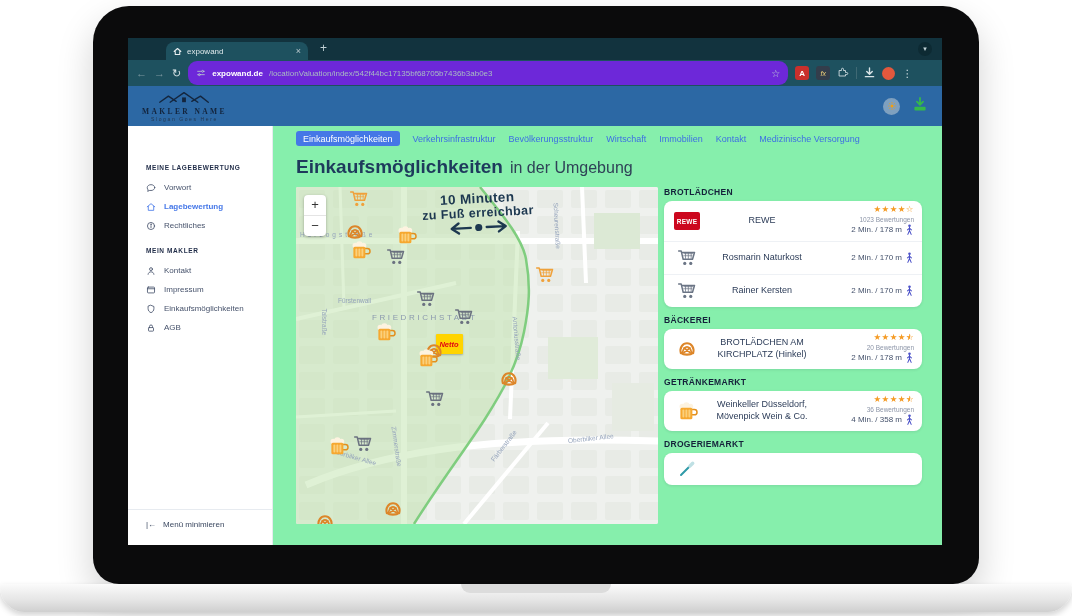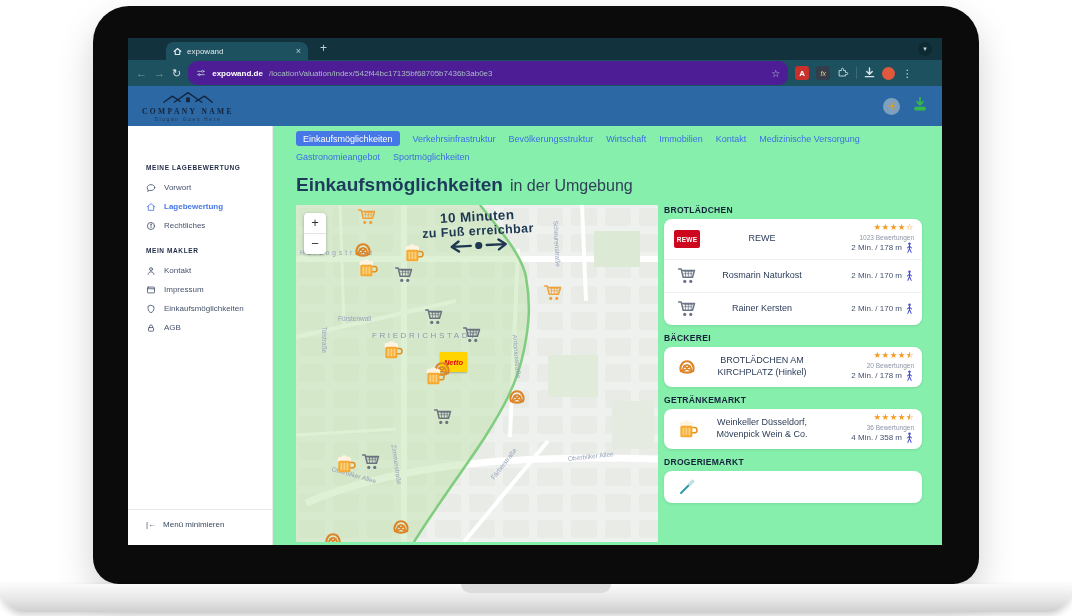--- a/index.html
+++ b/index.html
@@ -19,21 +19,21 @@
   .btab{position:absolute;left:38px;top:4px;width:142px;height:18px;background:#1e515f;
         border-radius:8px 8px 0 0;display:flex;align-items:center;gap:5px;padding:0 7px;box-sizing:border-box;}
   .btab .ttl{flex:1;font-size:8px;color:#dfe9ec;white-space:nowrap;overflow:hidden;}
   .btab .cls{color:#b9c9ce;font-size:9px;line-height:1;}
   .newtab{position:absolute;left:192px;top:3px;color:#c2d2d7;font-size:12px;}
   .tabsearch{position:absolute;right:10px;top:4px;width:14px;height:14px;border-radius:50%;
         background:#0d2a33;color:#c2d2d7;font-size:7px;display:flex;align-items:center;justify-content:center;}
   .toolbar{height:26px;background:#1e515f;display:flex;align-items:center;padding:0 8px;gap:7px;}
   .navbtn{color:#7d98a0;font-size:11px;line-height:1;}
   .navbtn.lit{color:#d8e4e7;}
-  .omni{width:600px;height:18px;background:#4c1d95;border-radius:9px;display:flex;align-items:center;
+  .omni{width:600px;height:18px;background:#6d28d9;border-radius:9px;display:flex;align-items:center;
         gap:6px;padding:12px 8px;box-sizing:border-box;}
   .omni .domain{font-size:8px;font-weight:bold;color:#fff;white-space:nowrap;}
   .omni .path{font-size:8px;color:#a9bcc2;white-space:nowrap;overflow:hidden;}
   .omni .star{margin-left:auto;color:#c2d2d7;font-size:10px;}
   .pdfic{width:14px;height:14px;background:#c9302c;border-radius:3px;color:#fff;font-size:8px;font-weight:bold;
         display:flex;align-items:center;justify-content:center;}
   .fxic{width:14px;height:14px;background:#333d4b;border-radius:3px;color:#f0d27a;font-size:7px;font-style:italic;
         display:flex;align-items:center;justify-content:center;}
   .sep{width:1px;height:12px;background:#3f6974;}
   .avatar{width:13px;height:13px;border-radius:50%;background:#e2583d;}
@@ -71,21 +71,21 @@
          box-shadow:0 1px 3px rgba(0,0,0,.3);text-align:center;}
   .mzbtn{height:20px;line-height:20px;font-size:13px;color:#333;cursor:pointer;}
   .mzbtn + .mzbtn{border-top:1px solid #e4e4e4;}
   .anno{position:absolute;left:94px;top:2px;width:176px;z-index:5;text-align:center;color:#1d3850;
         transform:rotate(-3deg);font-weight:bold;letter-spacing:.4px;}
   .anno .l1{font-size:13.5px;}
   .anno .l2{font-size:12.5px;display:block;margin-top:-1px;}
   .mlabel{position:absolute;font-size:6.5px;color:#94a3bb;white-space:nowrap;z-index:2;transform-origin:left center;}
   .arealabel{position:absolute;left:76px;top:126px;font-size:8px;letter-spacing:2.6px;color:#8b99ae;z-index:2;}
   .marker{position:absolute;width:36px;height:22px;margin:-11px 13px 0 -11px;z-index:4;
-          display:flex;align-items:center;justify-content:flex-end;cursor:pointer;}
+          display:flex;align-items:center;justify-content:center;cursor:pointer;}
   .netto{width:27px;height:20px;background:#ffd400;color:#e30613;font-weight:bold;font-style:italic;
          font-size:7.5px;display:flex;align-items:center;justify-content:center;border-radius:1px;
          box-shadow:0 1px 2px rgba(0,0,0,.25);}
   
   .poi{width:258px;flex:0 0 auto;}
   .poi-sec-title{font-size:8.5px;font-weight:bold;letter-spacing:.3px;color:#14213a;margin:0 0 4px;}
   .poi-card{background:#fff;border-radius:8px;box-shadow:0 1px 3px rgba(20,30,50,.1);margin-bottom:8px;overflow:hidden;}
   .poi-row{display:flex;align-items:center;padding:3px 8px;min-height:26px;border-bottom:1px solid #eef1f5;cursor:pointer;}
   .poi-row.rated{min-height:34px;}
   .poi-row:last-child{border-bottom:none;}
@@ -147,21 +147,21 @@
       </div>
 
       <div class="appheader">
         <div class="logo">
           <span id="roofs"><svg width="52" height="14" viewBox="0 0 60 16" fill="none" stroke="#14263e" stroke-linecap="round" stroke-linejoin="round" stroke-width="1.6">
                 <path d="M14 14 30 3l16 11"></path>
                 <path d="M2 14l10-7 9 6"></path>
                 <path d="M39 13l10-6 9 7"></path>
                 <rect x="27.8" y="8.5" width="4.4" height="5.5" fill="#14263e" stroke="none"></rect>
               </svg></span>
-          <span class="coname">COMPANY NAME</span>
+          <span class="coname">MAKLER NAME</span>
           <span class="slogan">Slogan Goes Here</span>
         </div>
         <div class="hicons">
           <span class="theme">
               <span id="sunic"><svg width="10" height="10" viewBox="0 0 20 20">
                   <circle cx="10" cy="10" r="3" fill="#f59e0b"></circle>
                   <g stroke="#f59e0b" stroke-width="1.4">
                     <path d="M10 2v3M10 15v3M2 10h3M15 10h3M4.3 4.3l2.1 2.1M13.6 13.6l2.1 2.1M15.7 4.3l-2.1 2.1M6.4 13.6l-2.1 2.1"></path>
                   </g>
                 </svg></span>
@@ -249,24 +249,20 @@
 
         <main class="main">
           <div class="navrow" id="navrow1">
               <span class="navlink active">Einkaufsmöglichkeiten</span>
               <span class="navlink">Verkehrsinfrastruktur</span>
               <span class="navlink">Bevölkerungsstruktur</span>
               <span class="navlink">Wirtschaft</span>
               <span class="navlink">Immobilien</span>
               <span class="navlink">Kontakt</span>
               <span class="navlink">Medizinische Versorgung</span>
-            </div>
-          <div class="navrow" id="navrow2">
-              <span class="navlink">Gastronomieangebot</span>
-              <span class="navlink">Sportmöglichkeiten</span>
             </div>
 
           <div class="pagetitle">
             <h1>Einkaufsmöglichkeiten</h1>
             <span class="subtitle">in der Umgebung</span>
           </div>
 
           <div class="cols">
 
             <div class="map">

